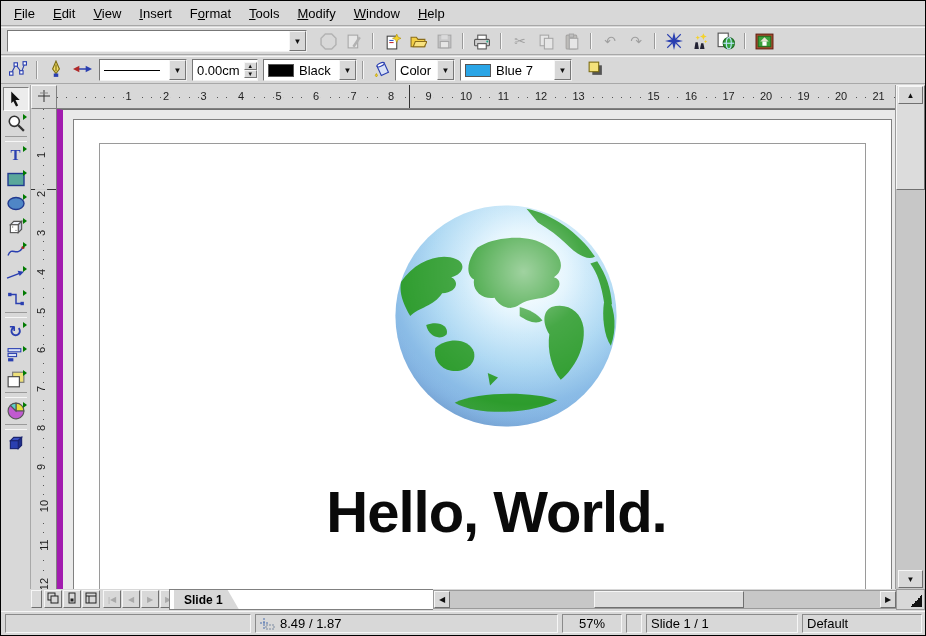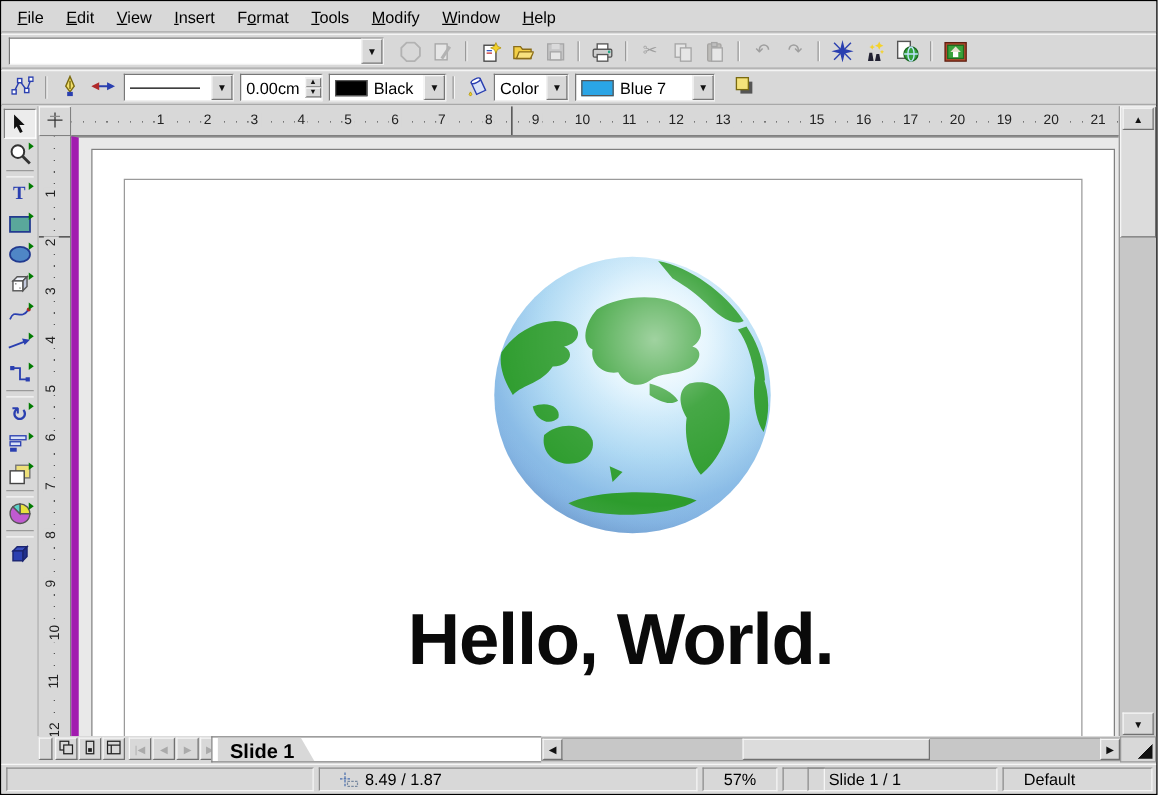--- a/index.html
+++ b/index.html
@@ -91,38 +91,38 @@
   .vscroll .thumb{ left:2px; right:2px; top:111px; height:105px; background:#dcdcdc;
          border:1px solid; border-color:#f6f6f6 #707070 #707070 #f6f6f6;}
 
   
   .tabrow{ position:absolute; left:0; top:588px; right:0; height:22px; background:#d8d8d8;}
   .mini{ position:absolute; top:1px; width:18px; height:18px; background:#d8d8d8; border:1px solid;
          border-color:#f6f6f6 #707070 #707070 #f6f6f6; display:flex; align-items:center; justify-content:center;}
   .mini.disabled{ color:#aaa; }
   .tabstrip{ position:absolute; left:168px; top:0; width:264px; height:21px; background:#fff;
              border:1px solid #808080; border-right:none;}
-  .tab{ position:absolute; left:4px; top:0; bottom:0; padding:3px 16px 0 10px; font-weight:bold; font-size:16px;
+  .tab{ position:absolute; left:4px; top:0; bottom:0; padding:3px 16px 0 10px; font-weight:bold; font-size:12px;
         background:#d8d8d8; clip-path:polygon(0 0, calc(100% - 11px) 0, 100% 100%, 0 100%);}
   .hscroll{ position:absolute; left:432px; top:1px; width:464px; height:19px; background:#c7c7c7;
             border:1px solid #9a9a9a;}
   .hscroll .left{ left:0; top:0; bottom:0; width:16px;}
   .hscroll .right{ right:0; top:0; bottom:0; width:16px;}
   .hscroll .thumb{ position:absolute; left:160px; top:0; bottom:0; width:150px; background:#dcdcdc;
             border:1px solid; border-color:#f6f6f6 #707070 #707070 #f6f6f6;}
   .sizegrip{ position:absolute; right:0; top:0; width:29px; height:21px; background:#d8d8d8;
             border:1px solid #9a9a9a;}
   .sizegrip::after{ content:""; position:absolute; right:2px; bottom:2px; width:12px; height:12px;
             background:linear-gradient(135deg,transparent 50%,#111 50%);}
 
   
   .statusbar{ position:absolute; left:0; top:610px; right:0; height:24px; background:#d8d8d8;
               border-top:1px solid #f6f6f6; font-size:13px;}
   .sfield{ position:absolute; top:2px; height:19px; border:1px solid; border-color:#8a8a8a #f6f6f6 #f6f6f6 #8a8a8a;
-           display:flex; align-items:center; padding:0 16px; white-space:nowrap; overflow:hidden;}
+           display:flex; align-items:center; padding:0 4px; white-space:nowrap; overflow:hidden;}
 
   .glyph{ font-family:"DejaVu Sans",sans-serif; }
 </style>
 </head>
 <body>
 
 <div class="window">
 
   <div class="menubar" id="menubar">
       <span class="menu-item"><u>F</u>ile</span>

